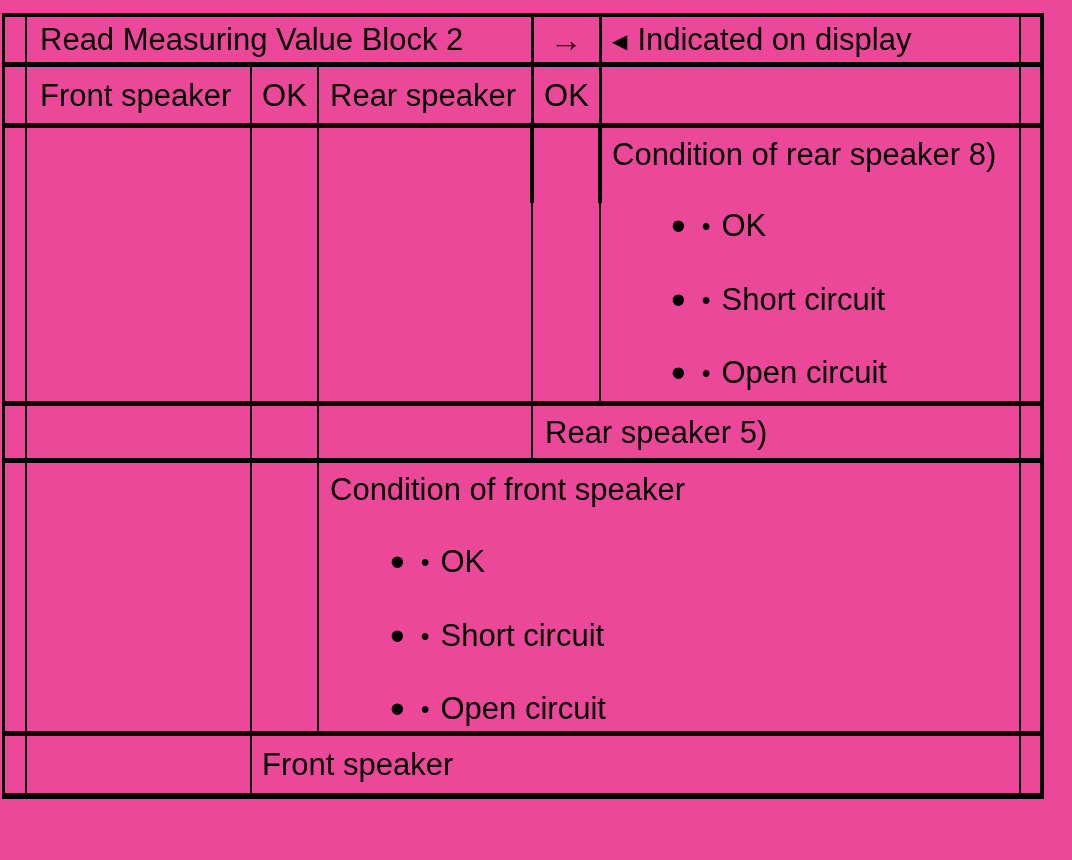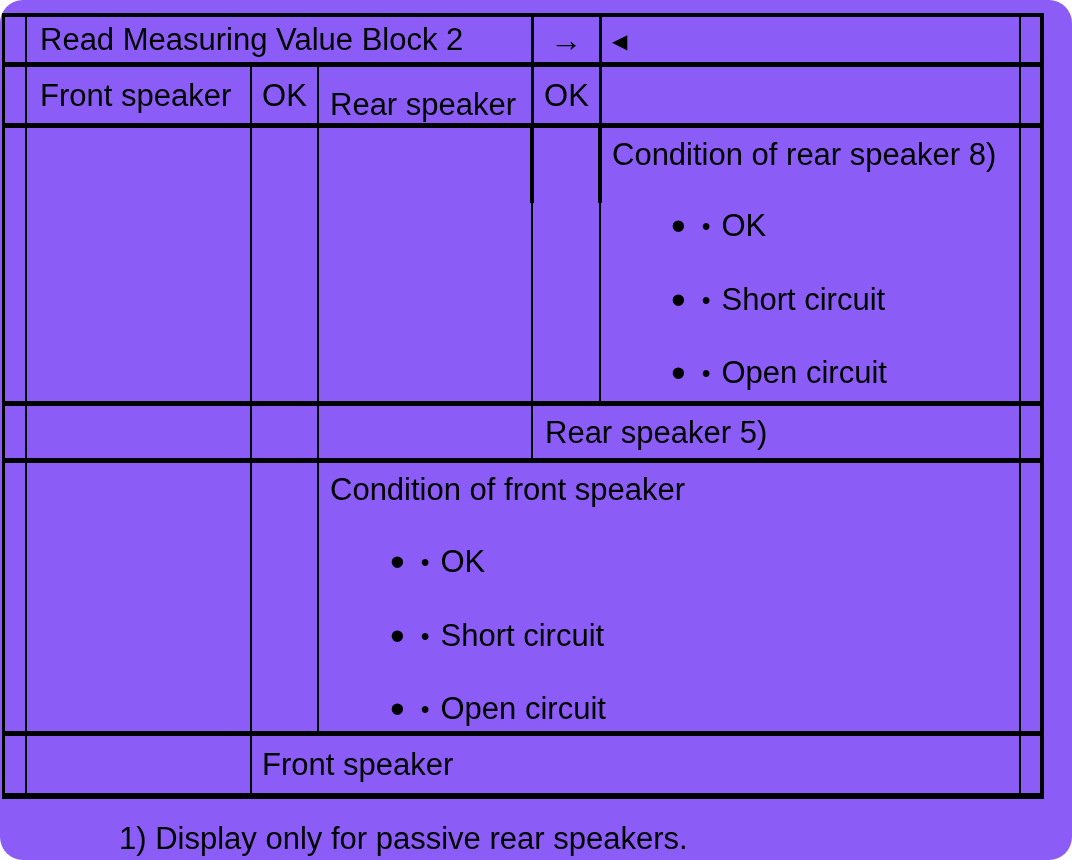--- a/index.html
+++ b/index.html
@@ -4,25 +4,24 @@
 <style>
   html, body {
     margin: 0;
     padding: 0;
     background: #ffffff;
   }
   .page {
     position: relative;
     width: 1072px;
     height: 860px;
-    background: #8b5cf6;
+    background: #ec4899;
     font-family: "Liberation Sans", "DejaVu Sans", sans-serif;
     color: #000000;
     overflow: hidden;
-    border-radius: 23px;
   }
   .ln {
     position: absolute;
     background: #000000;
   }
   .txt {
     position: absolute;
     display: flex;
     align-items: center;
     font-size: 31px;
@@ -93,29 +92,30 @@
   <div class="ln" style="left:599px; top:203px; width:2px; height:203px;"></div>
 
   <div class="txt" style="left:40px; top:17px; height:45px;">
     <span>Read Measuring Value Block 2</span>
   </div>
   <div class="txt center" style="left:532px; top:17px; width:68px; height:45px;">
     <span class="arrow-glyph">→</span>
   </div>
   <div class="txt" style="left:612px; top:17px; height:45px;">
     <span class="indicator-icon">◀</span>
+    <span>Indicated on display</span>
   </div>
 
   <div class="txt" style="left:40px; top:68px; height:55px;">
     <span>Front speaker</span>
   </div>
   <div class="txt center" style="left:252px; top:68px; width:65px; height:55px;">
     <span>OK</span>
   </div>
-  <div class="txt" style="left:330px; top:68px; height:55px;margin-top:9px;">
+  <div class="txt" style="left:330px; top:68px; height:55px;">
     <span>Rear speaker</span>
   </div>
   <div class="txt center" style="left:534px; top:68px; width:65px; height:55px;">
     <span>OK</span>
   </div>
 
   <div class="txt" style="left:612px; top:133px; height:42px;">
     <span>Condition of rear speaker 8)</span>
   </div>
   <div class="bullet-item" style="left:671px; top:205px;">
@@ -154,17 +154,14 @@
   <div class="bullet-item" style="left:390px; top:688px;">
     <span class="bullet-lg">•</span>
     <span class="bullet-sm">•</span>
     <span class="bullet-label">Open circuit</span>
   </div>
 
   <div class="txt" style="left:262px; top:736px; height:57px;">
     <span>Front speaker</span>
   </div>
 
-  <div class="txt" style="left:119px; top:818px; height:40px;">
-    <span>1) Display only for passive rear speakers.</span>
-  </div>
 
 </div>
 
 </body></html>

